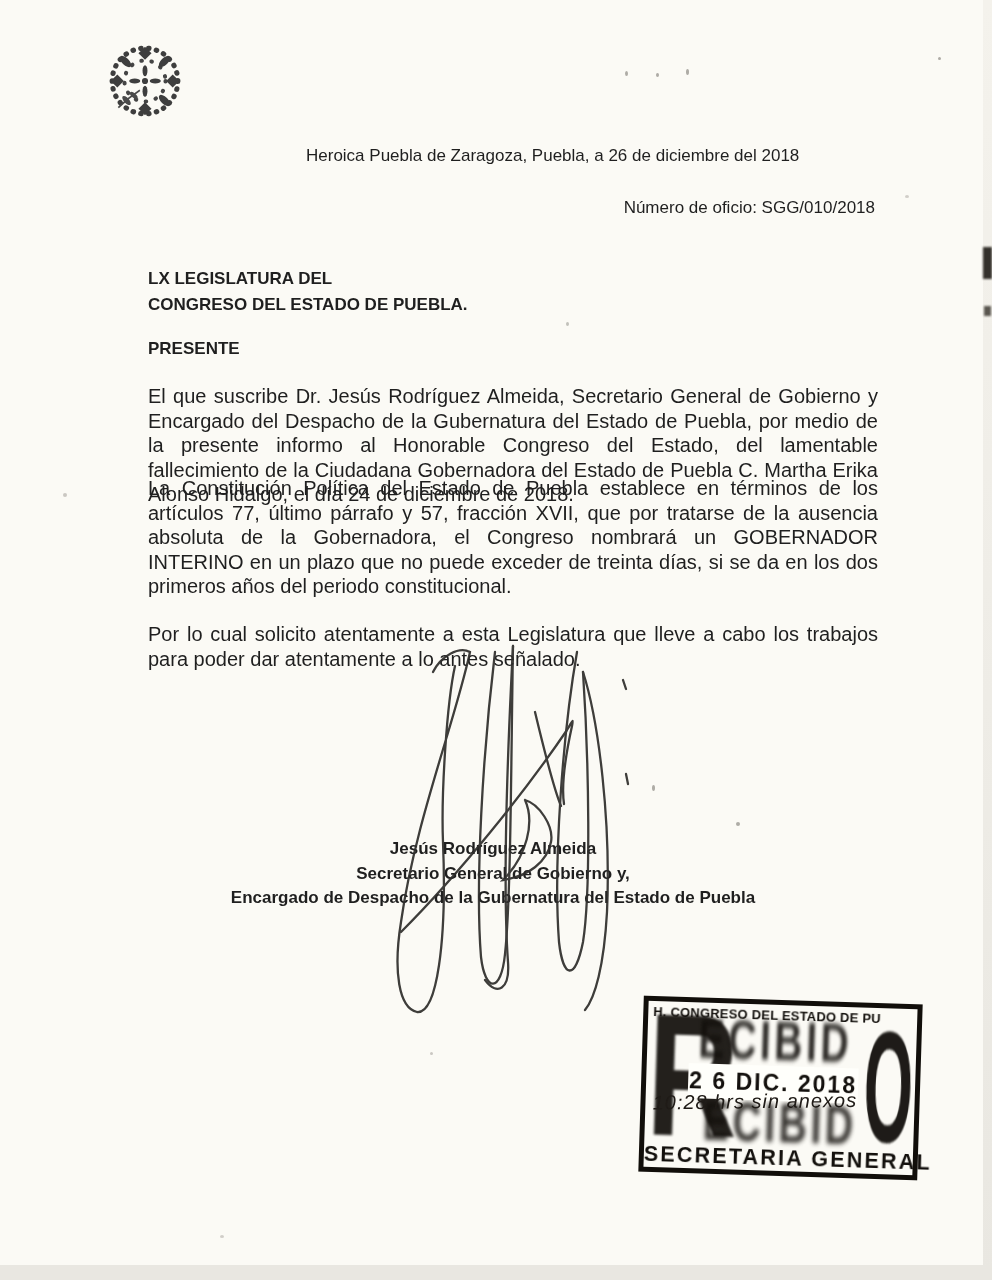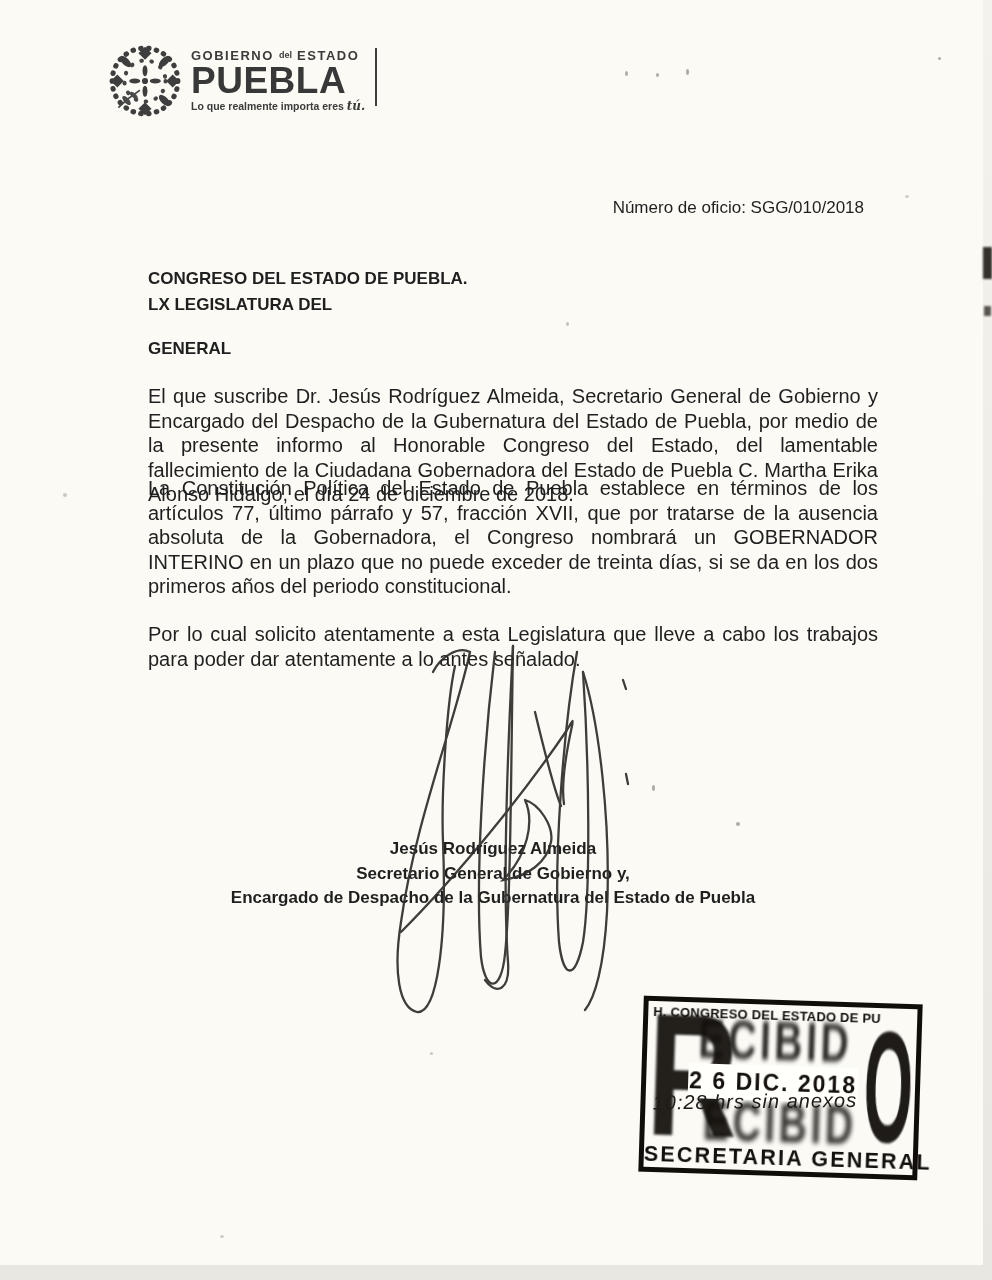--- a/index.html
+++ b/index.html
@@ -13,21 +13,21 @@
   .logo{position:absolute;left:106px;top:40px;display:flex;align-items:flex-start;}
   .emblem{width:78px;height:78px;margin-top:2px;}
   .logo-text{margin-left:7px;padding-right:10px;border-right:2.5px solid #3e3e3e;height:58px;margin-top:8px;}
   .gov-line{font-size:13px;font-weight:bold;letter-spacing:1.5px;color:#3b3b3b;white-space:nowrap;}
   .gov-line .del{font-size:9px;letter-spacing:0;vertical-align:2px;}
   .wordmark{font-size:37px;font-weight:bold;letter-spacing:0.5px;color:#383838;line-height:34px;margin-top:1px;white-space:nowrap;}
   .tagline{font-size:10.5px;font-weight:bold;color:#3b3b3b;white-space:nowrap;margin-top:1px;}
   .tagline .script{font-family:"DejaVu Serif",serif;font-style:italic;font-size:12px;}
   
   .dateline{position:absolute;left:306px;top:146px;font-size:17px;white-space:nowrap;}
-  .oficio{position:absolute;right:128px;top:198px;font-size:17px;white-space:nowrap;}
+  .oficio{position:absolute;right:117px;top:198px;font-size:17px;white-space:nowrap;}
   .addressee{position:absolute;left:148px;top:266px;font-size:17px;font-weight:bold;line-height:26px;}
   .salutation{position:absolute;left:148px;top:339px;font-size:17px;font-weight:bold;}
   .bodytext{position:absolute;left:148px;width:730px;font-size:20px;line-height:24.5px;text-align:justify;}
   .p1{top:384px;} .p2{top:476px;} .p3{top:622px;}
   .sig-block{position:absolute;left:148px;top:837px;width:690px;text-align:center;
     font-size:17px;font-weight:bold;line-height:24.7px;}
   .sig-svg{position:absolute;left:375px;top:642px;pointer-events:none;}
   
   .stamp{position:absolute;left:641px;top:1000px;width:279px;height:176px;
     transform:rotate(1.8deg);color:#181512;filter:contrast(1.05);}
@@ -77,36 +77,30 @@
         <ellipse cx="38" cy="28" rx="2.4" ry="5.4"></ellipse>
         <ellipse cx="38" cy="48" rx="2.4" ry="5.4"></ellipse>
         <ellipse cx="28" cy="38" rx="5.4" ry="2.4"></ellipse>
         <ellipse cx="48" cy="38" rx="5.4" ry="2.4"></ellipse>
         <circle cx="38" cy="38" r="3"></circle>
         <path d="M12,64 Q22,54 33,47" fill="none" stroke="#4a4a4a" stroke-width="1.6"></path>
         <ellipse cx="20" cy="57" rx="2.6" ry="5.5" transform="rotate(-42 20 57)" fill="#4a4a4a"></ellipse>
         <ellipse cx="27" cy="52" rx="2.2" ry="4.6" transform="rotate(-48 27 52)" fill="#4a4a4a"></ellipse>
       </g>
     </svg>
-    <div class="logo-text">
-      <div class="gov-line"><span>GOBIERNO</span>
-        <span class="del">del</span>
-        <span>ESTADO</span></div>
-      <div class="wordmark">PUEBLA</div>
-      <div class="tagline"><span>Lo que realmente importa eres </span><span class="script">tú.</span></div>
-    </div>
   </div>
 
+  <div class="dateline">Heroica Puebla de Zaragoza, Puebla, a 26 de diciembre del 2018</div>
   <div class="oficio">Número de oficio: SGG/010/2018</div>
 
   <div class="addressee">
+    <div>LX LEGISLATURA DEL</div>
     <div>CONGRESO DEL ESTADO DE PUEBLA.</div>
-    <div>LX LEGISLATURA DEL</div>
   </div>
-  <div class="salutation">GENERAL</div>
+  <div class="salutation">PRESENTE</div>
 
   <div class="bodytext p1">El que suscribe Dr. Jesús Rodríguez Almeida, Secretario General de Gobierno y Encargado del Despacho de la Gubernatura del Estado de Puebla, por medio de la presente informo al Honorable Congreso del Estado, del lamentable fallecimiento de la Ciudadana Gobernadora del Estado de Puebla C. Martha Erika Alonso Hidalgo, el día 24 de diciembre de 2018.</div>
   <div class="bodytext p2">La Constitución Política del Estado de Puebla establece en términos de los artículos 77, último párrafo y 57, fracción XVII, que por tratarse de la ausencia absoluta de la Gobernadora, el Congreso nombrará un GOBERNADOR INTERINO en un plazo que no puede exceder de treinta días, si se da en los dos primeros años del periodo constitucional.</div>
   <div class="bodytext p3">Por lo cual solicito atentamente a esta Legislatura que lleve a cabo los trabajos para poder dar atentamente a lo antes señalado.</div>
 
   <div class="sig-block">
     <div>Jesús Rodríguez Almeida</div>
     <div>Secretario General de Gobierno y,</div>
     <div>Encargado de Despacho de la Gubernatura del Estado de Puebla</div>
   </div>

